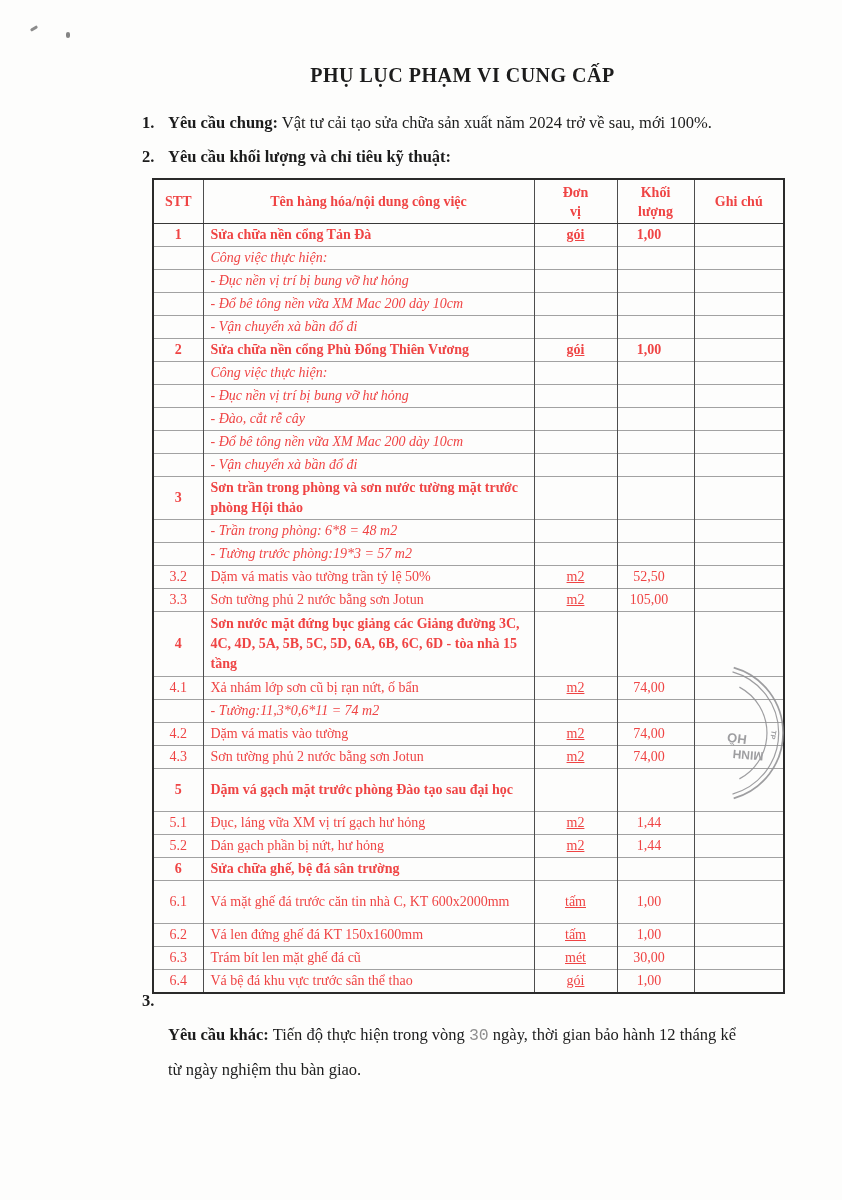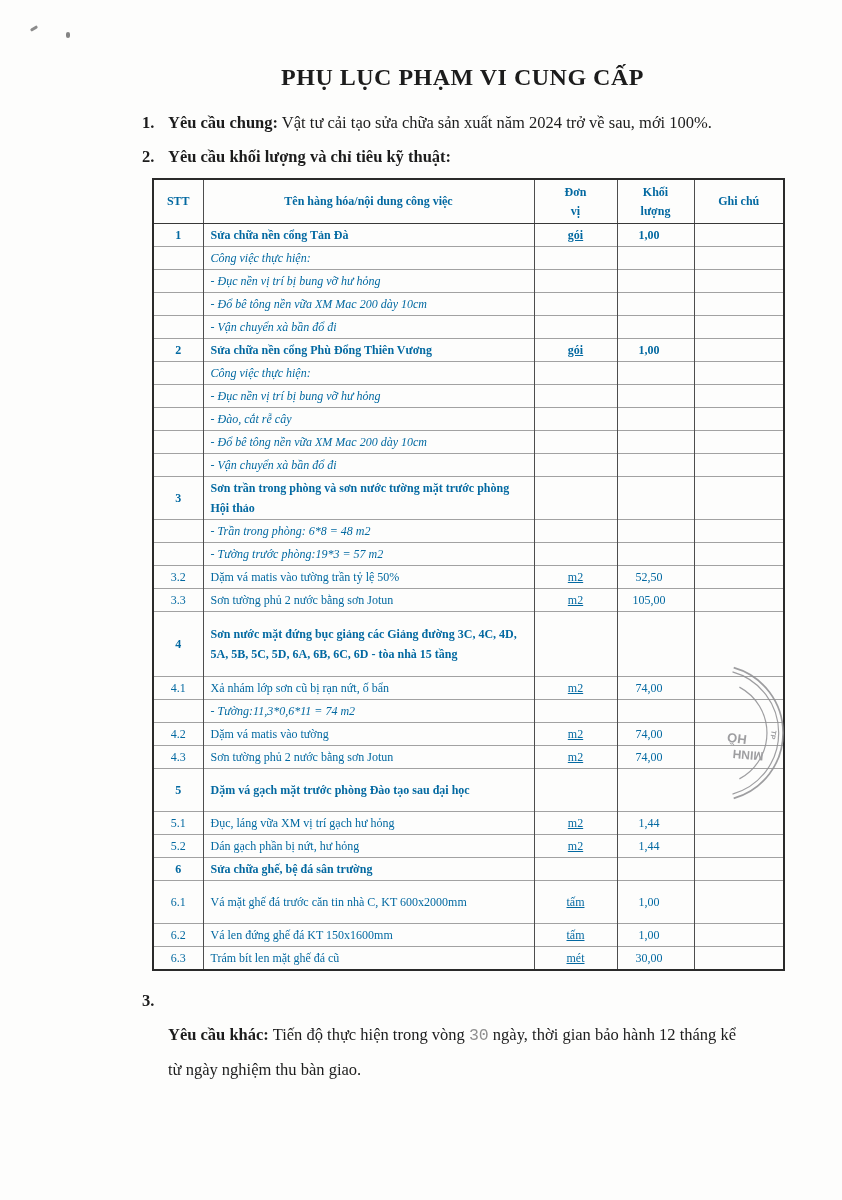--- a/index.html
+++ b/index.html
@@ -12,35 +12,35 @@
     color:#1c1c1c;
     margin:0 auto;
   }
   
   .speck{position:absolute;background:#6f6f6f;}
   .speck.s1{left:30px;top:27px;width:8px;height:3px;transform:rotate(-32deg);border-radius:2px;opacity:.8;}
   .speck.s2{left:66px;top:32px;width:4px;height:6px;border-radius:2px;opacity:.85;}
 
   .title{
     position:absolute;left:142px;top:64px;width:641px;
-    text-align:center;font-size:24px;font-weight:bold;
+    text-align:center;font-size:20px;font-weight:bold;
     letter-spacing:.5px;margin:0;
   }
   .item{position:absolute;left:142px;padding-left:26px;font-size:16.5px;line-height:24px;width:650px;}
   .item .num{position:absolute;left:0;top:0;font-weight:bold;}
   .item b{font-weight:bold;}
   .item.i1{top:111px;}
   .item.i2{top:145px;}
   .item.i3{top:984px;line-height:34px;white-space:pre-line;}
   .muted-num{color:#8f8f8f;font-family:Liberation Mono, monospace;}
 
   
   .tbl-wrap{position:absolute;left:152px;top:178px;}
   table{border-collapse:collapse;table-layout:fixed;width:631px;
-        font-size:12px;color:#0369a1;padding-left:44px;}
+        font-size:14px;color:#ef4444;padding-left:44px;}
   col.c1{width:50px;}col.c2{width:331px;}col.c3{width:83px;}col.c4{width:77px;}col.c5{width:90px;}
   table{border:2px solid #2a2a2a;}
   th,td{border-left:1px solid #4d4d4d;border-top:1px solid #a2a2a2;
         padding:0;vertical-align:middle;line-height:20px;overflow:hidden;}
   th:first-child,td:first-child{border-left:none;}
   thead th{
     height:43px;font-weight:bold;text-align:center;
     white-space:pre-line;line-height:19px;
     border-top:none;border-bottom:1.5px solid #383838;
   }
@@ -288,20 +288,27 @@
       <td class="c-qty">1,00</td>
       <td class="c-note"></td>
     </tr>
           <tr class="s-normal h1">
       <td class="c-stt">6.3</td>
       <td class="c-name">Trám bít len mặt ghế đá cũ</td>
       <td class="c-unit">mét</td>
       <td class="c-qty">30,00</td>
       <td class="c-note"></td>
     </tr>
+          <tr class="s-normal h1">
+      <td class="c-stt">6.4</td>
+      <td class="c-name">Vá bệ đá khu vực trước sân thể thao</td>
+      <td class="c-unit">gói</td>
+      <td class="c-qty">1,00</td>
+      <td class="c-note"></td>
+    </tr>
         </tbody>
     </table>
   </div>
 
   <svg class="stamp" viewBox="0 0 150 150">
     <path d="M 93.7 7.6 A 68 68 0 0 1 93.7 138.4" fill="none" stroke-width="1.7" stroke="#8e8e91"></path>
     <path d="M 92.5 11.9 A 63.5 63.5 0 0 1 92.5 134.1" fill="none" stroke-width="1.2" stroke="#8e8e91"></path>
     <path d="M 99.4 27.1 A 52 52 0 0 1 99.4 118.9" fill="none" stroke-width="1.2" stroke="#8e8e91"></path>
     <text x="97" y="82" font-size="13" text-anchor="middle" transform="rotate(187 97 78)" fill="#8e8e91">HỒ</text>
     <text x="108" y="99" font-size="12" text-anchor="middle" transform="rotate(185 108 95)" fill="#8e8e91">MINH</text>

